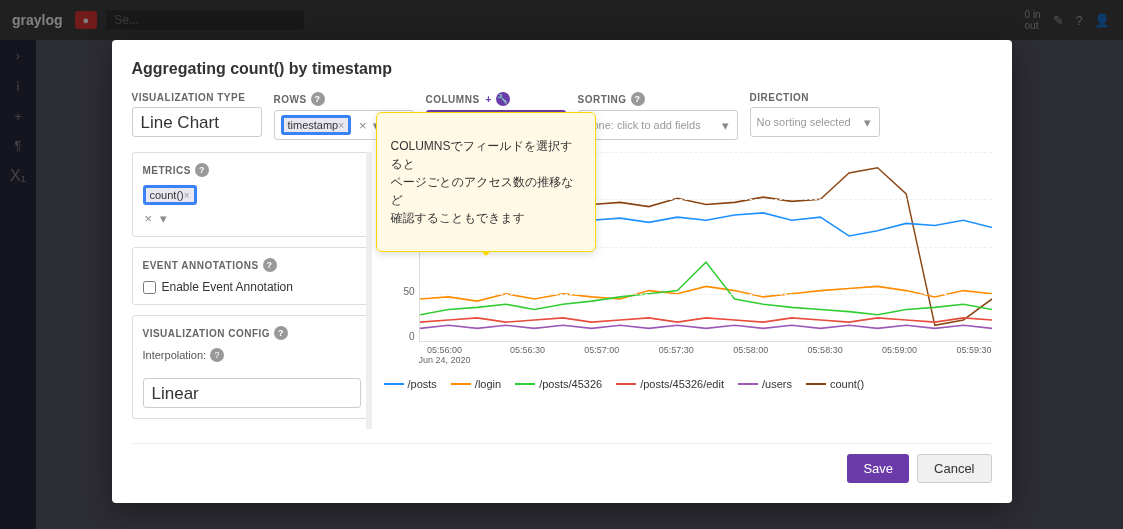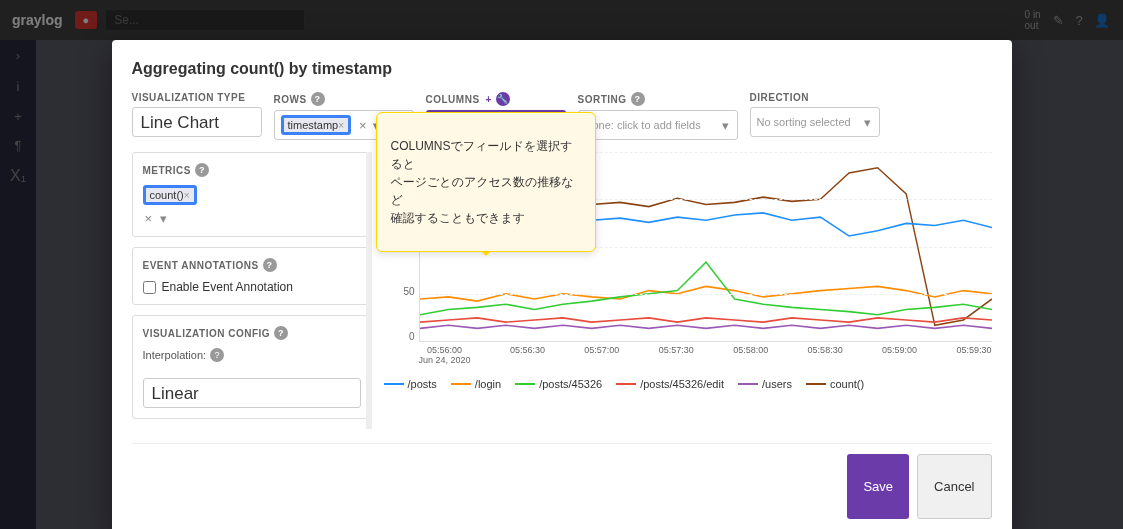--- a/index.html
+++ b/index.html
@@ -348,21 +348,21 @@
     .modal-footer {
       display: flex;
       justify-content: flex-end;
       gap: 8px;
       margin-top: 14px;
       padding-top: 10px;
       border-top: 1px solid #eee;
     }
 
     .btn {
-      padding: 24px 16px;
+      padding: 6px 16px;
       border-radius: 3px;
       font-size: 13px;
       font-weight: 500;
       cursor: pointer;
       border: none;
     }
 
     .btn-primary {
       background: #6c3baa;
       color: #fff;

